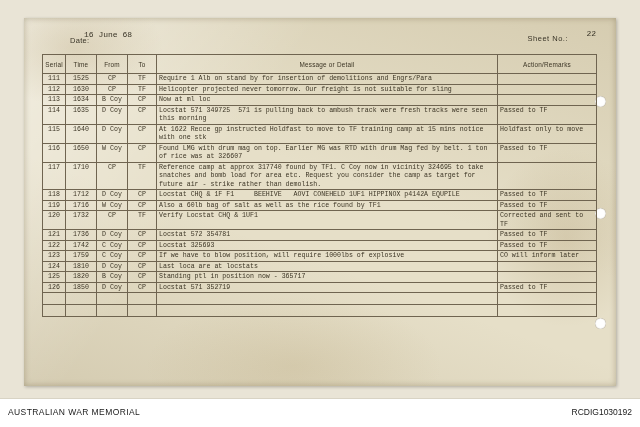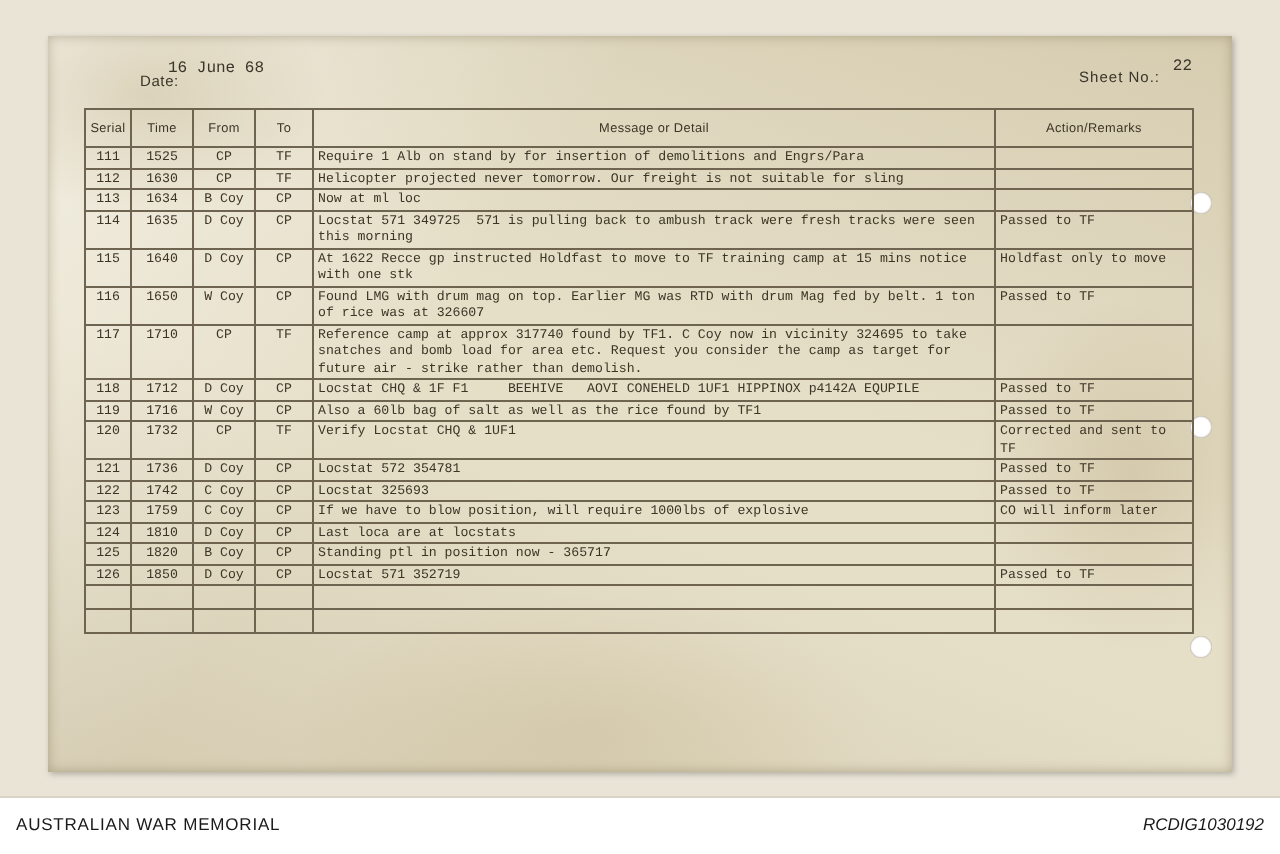--- a/index.html
+++ b/index.html
@@ -89,21 +89,21 @@
   .hdr .title {
     position: absolute;
     left: 236px; top: 12px;
     font-size: 8.5px;
     font-family: "Liberation Mono", monospace;
     letter-spacing: 0.4px;
     text-decoration: underline;
   }
   .hdr .sheet-label {
     position: absolute;
-    right: 36px; top: 16px;
+    right: 48px; top: 16px;
     font-size: 7.5px;
     text-align: right;
   }
   .hdr .sheet-no {
     position: absolute;
     right: 20px; top: 11px;
     font-size: 8px;
     font-family: "Liberation Mono", monospace;
   }
 
@@ -170,21 +170,20 @@
     color: #1a1a1a;
     font-family: "Liberation Sans", sans-serif;
   }
   .footer .rcdig {
     position: absolute;
     right: 8px;
     top: 8px;
     font-size: 8.5px;
     color: #1a1a1a;
     font-family: "Liberation Sans", sans-serif;
-    font-style: italic;
   }
   .dotline { letter-spacing: 0.5px; }
 </style>
 </head>
 <body>
 
 <div id="page">
 
   <div class="sheet">
     <div class="stain-a"></div>

